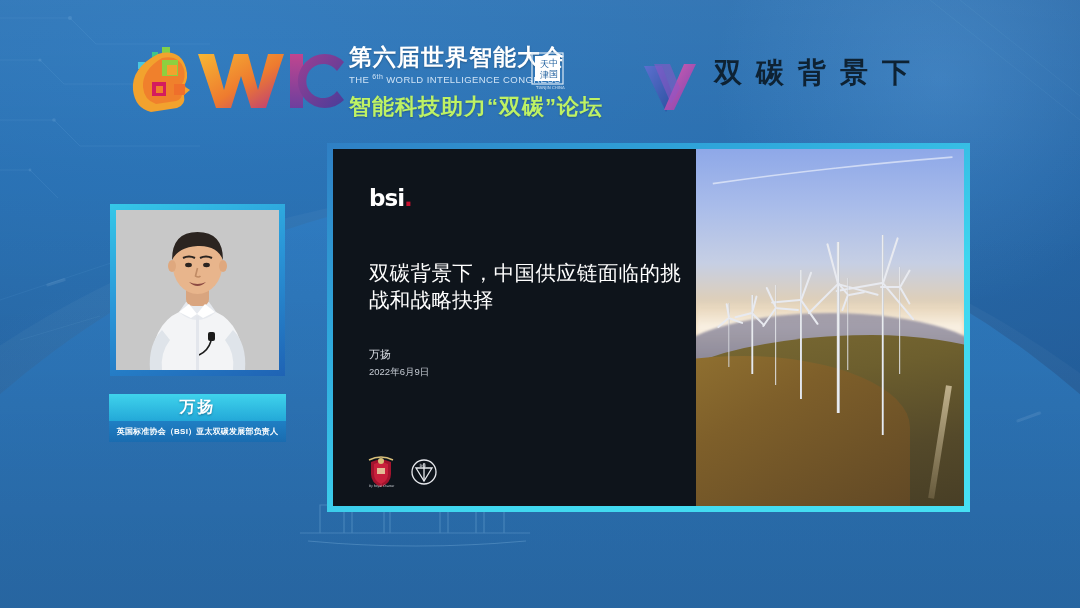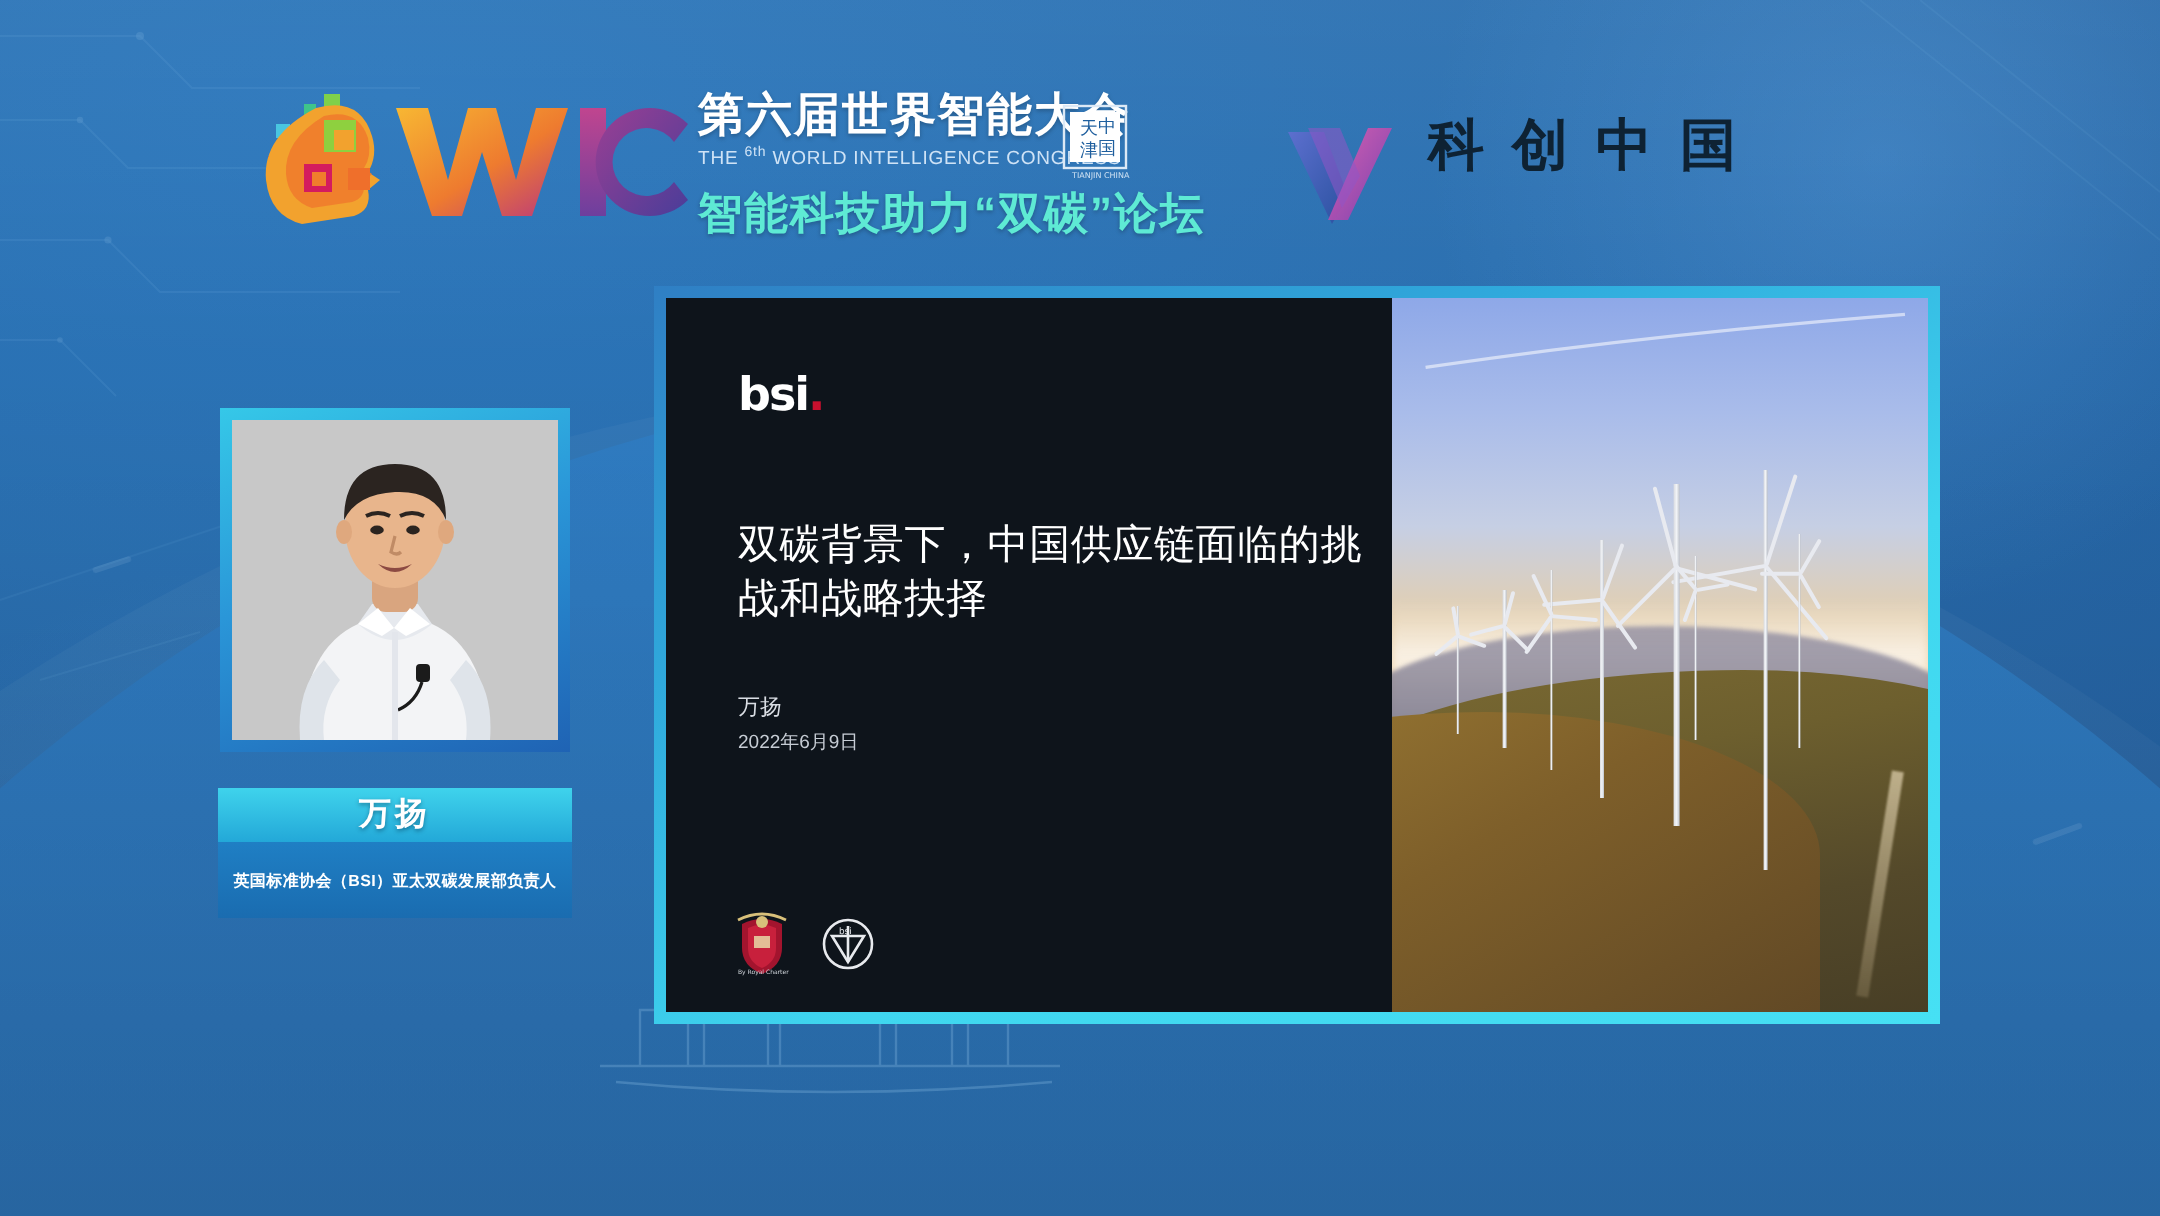--- a/index.html
+++ b/index.html
@@ -33,21 +33,21 @@
     background:radial-gradient(circle at 50% 50%, rgba(90,170,245,.16), rgba(90,170,245,0) 68%);}
 
   
   .header{position:absolute;left:0;top:0;width:1080px;height:150px;}
   .wic-logo{position:absolute;left:122px;top:38px;width:225px;height:80px;}
   .wic-title{position:absolute;left:349px;top:46px;width:250px;}
   .wic-cn{font-size:23px;font-weight:bold;color:#ffffff;letter-spacing:1px;line-height:1;
     white-space:nowrap;text-shadow:0 1px 2px rgba(0,0,0,.25);}
   .wic-en{font-size:9.5px;color:#cfe3f6;letter-spacing:.4px;margin-top:4px;white-space:nowrap;}
   .wic-en sup{font-size:7px;}
-  .wic-forum{font-size:22px;font-weight:bold;color:#5eead4;letter-spacing:1px;
+  .wic-forum{font-size:22px;font-weight:bold;color:#bef264;letter-spacing:1px;
     margin-top:7px;white-space:nowrap;text-shadow:0 1px 2px rgba(0,0,0,.25);}
   .tj-badge{position:absolute;left:531px;top:52px;width:37px;height:40px;}
 
   .innov{position:absolute;left:640px;top:52px;width:320px;height:68px;}
   .innov-mark{position:absolute;left:0;top:6px;width:62px;height:58px;}
   .innov-cn{position:absolute;left:74px;top:2px;font-size:28px;color:#0e2233;font-weight:bold;
     letter-spacing:14px;white-space:nowrap;font-family:"DejaVu Sans",sans-serif;}
   .innov-en{position:absolute;left:76px;top:40px;font-size:14px;color:#14283b;font-weight:bold;
     letter-spacing:6.2px;white-space:nowrap;}
 
@@ -57,21 +57,21 @@
     background:
       linear-gradient(#c9c9c9,#c9c9c9) padding-box,
       linear-gradient(160deg,#35c8e8 0%, #2a96d8 45%, #1f63b4 100%) border-box;
   }
   .speaker-photo{position:absolute;inset:0;overflow:hidden;background:#c7c7c7;}
   .plate{position:absolute;left:109px;top:394px;width:177px;height:48px;}
   .plate-name{height:27px;display:flex;align-items:center;justify-content:center;
     background:linear-gradient(180deg,#3fd3ec 0%, #23a8d8 100%);}
   .plate-name span{font-size:16px;font-weight:bold;color:#ffffff;letter-spacing:2px;
     text-shadow:0 1px 2px rgba(0,40,70,.45);}
-  .plate-title{height:38px;display:flex;align-items:center;justify-content:center;
+  .plate-title{height:21px;display:flex;align-items:center;justify-content:center;
     background:linear-gradient(180deg,#1f7fc4 0%, #1a6cb0 100%);}
   .plate-title span{font-size:8px;font-weight:bold;color:#ffffff;letter-spacing:.2px;white-space:nowrap;}
 
   
   .slide-frame{position:absolute;left:327px;top:143px;width:643px;height:369px;
     padding:6px;
     background:linear-gradient(155deg,#2f7fc4 0%, #2fa9dc 30%, #3fd6ef 62%, #46e0f4 100%);
   }
   .slide{position:relative;width:100%;height:100%;background:#0d1117;display:flex;overflow:hidden;}
   .slide-left{position:relative;width:57.5%;height:100%;background:#0e141b;}
@@ -237,21 +237,21 @@
           </linearGradient>
           <linearGradient id="gv2" x1="0" y1="0" x2="1" y2="1">
             <stop offset="0%" stop-color="#e05fb0"></stop>
               <stop offset="100%" stop-color="#7d3fb0"></stop>
           </linearGradient>
         </defs>
         <path d="M4 8 L22 8 L34 40 L26 54 Z" fill="url(#gv1)" opacity=".95"></path>
         <path d="M56 6 L44 6 L24 52 L34 52 Z" fill="url(#gv2)" opacity=".95"></path>
         <path d="M14 6 L30 6 L40 30 L31 46 Z" fill="#8f55c6" opacity=".55"></path>
       </svg>
-      <div class="innov-cn">科创中国</div>
+      <div class="innov-cn">双碳背景下</div>
     </div>
   </div>
 
   <div class="speaker">
     <div class="speaker-photo">
       <svg viewBox="0 0 163 160" width="100%" height="100%">
         <rect width="163" height="160" fill="#c8c8c8"></rect>
 
         <path d="M34 160 q2 -46 29 -58 l37 0 q27 12 29 58 z" fill="#f3f4f6"></path>
         <path d="M63 102 q18 16 37 0 l-7 -10 l-23 0 z" fill="#e6e9ee"></path>

